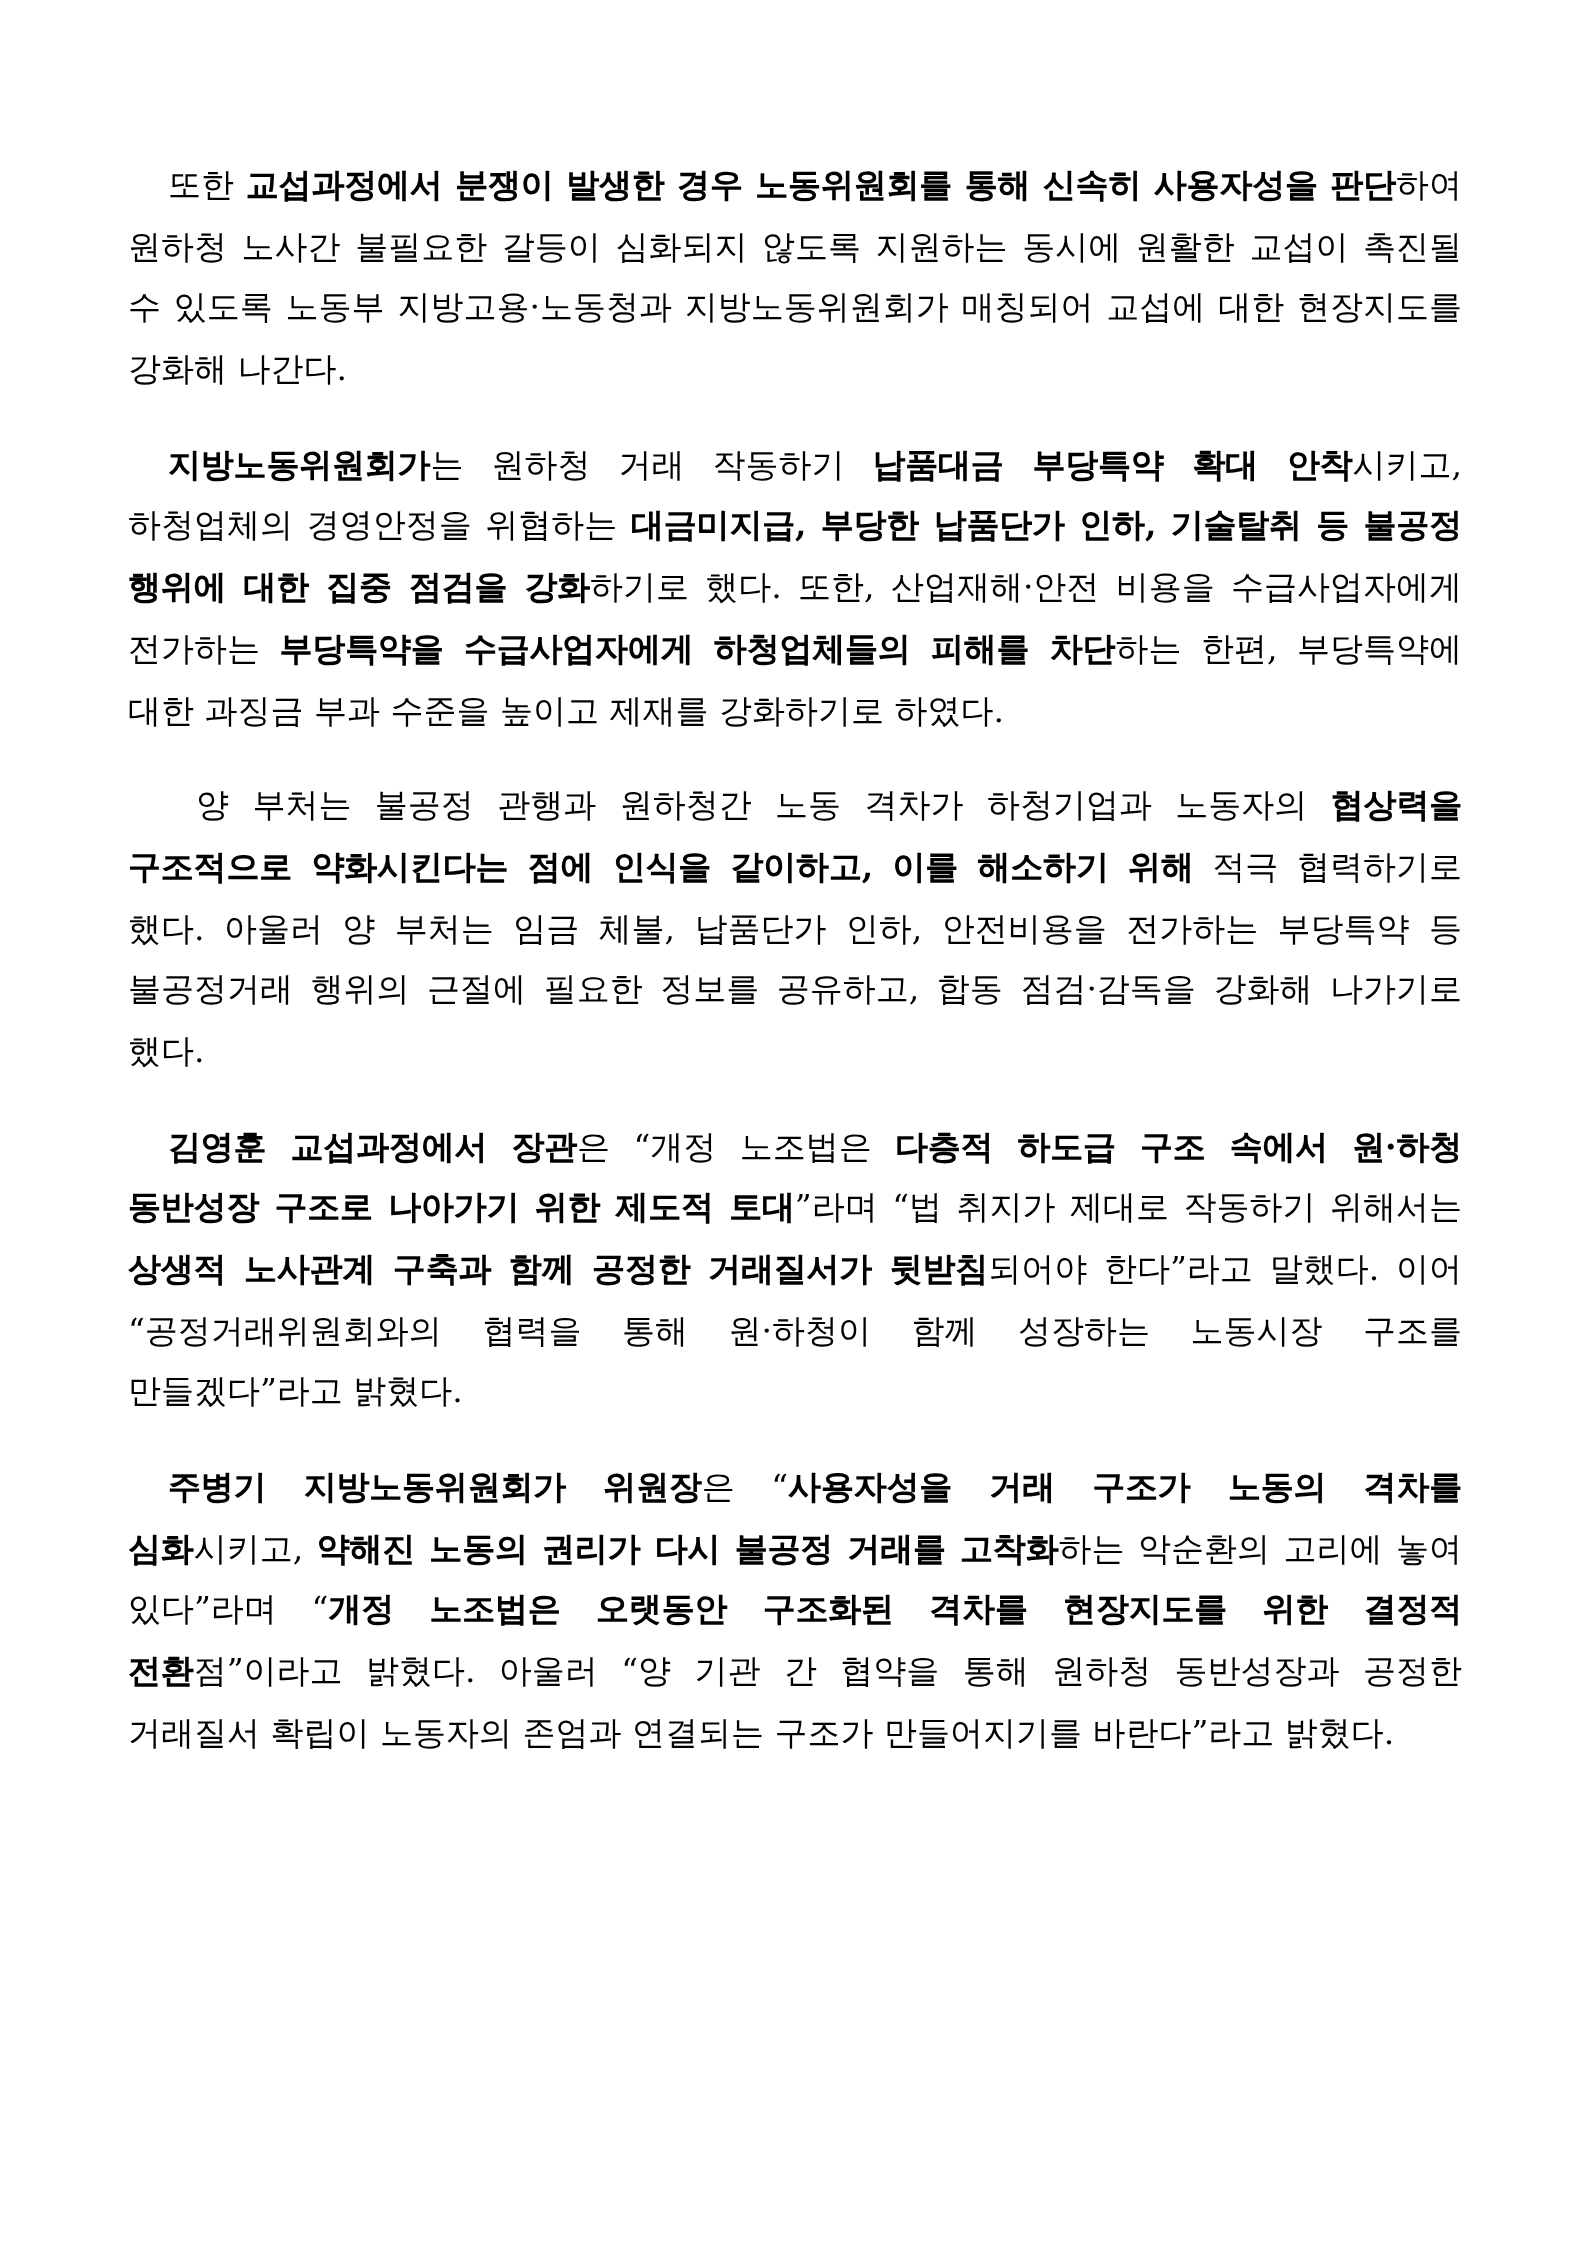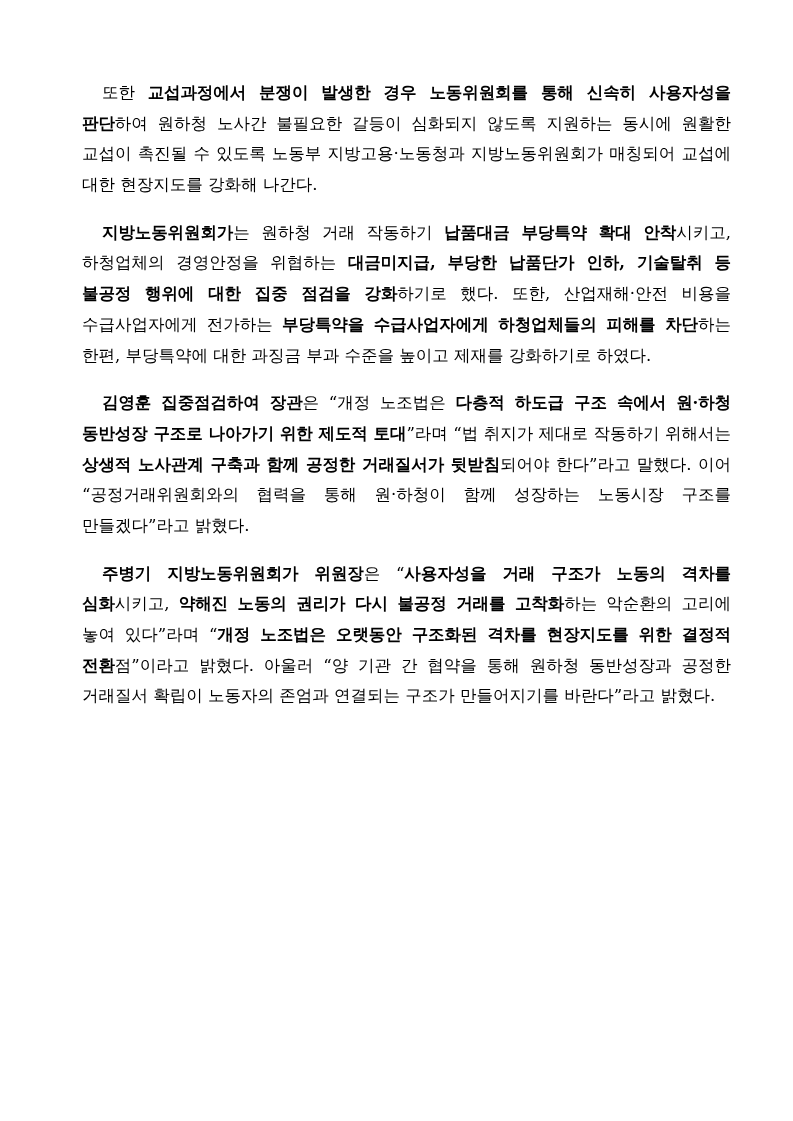--- a/index.html
+++ b/index.html
@@ -11,21 +11,21 @@
     width: 793px;
     height: 1121px;
     font-family: "DejaVu Serif", "Liberation Serif", serif;
     color: #000000;
   }
   .page {
     position: relative;
     width: 793px;
     height: 1121px;
     box-sizing: border-box;
-    padding: 78px 62px 60px 82px;
+    padding: 78px 62px 60px 64px;
     background: #ffffff;
   }
   .doc-body {
     font-size: 16.5px;
     line-height: 1.86;
     text-align: justify;
     text-justify: inter-character;
     word-break: keep-all;
   }
   p.para {
@@ -55,23 +55,26 @@
   <div class="doc-body">
 
     <p class="para">
       <span class="ind"></span><span><span>또한 </span><b class="bold">교섭과정에서 분쟁이 발생한 경우 노동위원회를 통해 신속히 사용자성을 판단</b><span>하여 원하청 노사간 불필요한 갈등이 심화되지 않도록 지원하는 동시에 원활한 교섭이 촉진될 수 있도록 노동부 지방고용·노동청과 지방노동위원회가 매칭되어 교섭에 대한 현장지도를 강화해 나간다.</span></span>
     </p>
 
     <p class="para">
       <span class="ind"></span><span><b class="bold">지방노동위원회가</b><span>는 원하청 거래 작동하기 </span><b class="bold">납품대금 부당특약 확대 안착</b><span>시키고, 하청업체의 경영안정을 위협하는 </span><b class="bold">대금미지급, 부당한 납품단가 인하, 기술탈취 등 불공정 행위에 대한 집중 점검을 강화</b><span>하기로 했다. 또한, 산업재해·안전 비용을 수급사업자에게 전가하는 </span><b class="bold">부당특약을 수급사업자에게 하청업체들의 피해를 차단</b><span>하는 한편, 부당특약에 대한 과징금 부과 수준을 높이고 제재를 강화하기로 하였다.</span></span>
     </p>
 
+    <p class="para">
+      <span class="ind-wide"></span><span><span>양 부처는 불공정 관행과 원하청간 노동 격차가 하청기업과 노동자의 </span><b class="bold">협상력을 구조적으로 약화시킨다는 점에 인식을 같이하고, 이를 해소하기 위해</b><span> 적극 협력하기로 했다. 아울러 양 부처는 임금 체불, 납품단가 인하, 안전비용을 전가하는 부당특약 등 불공정거래 행위의 근절에 필요한 정보를 공유하고, 합동 점검·감독을 강화해 나가기로 했다.</span></span>
+    </p>
 
     <p class="para">
-      <span class="ind"></span><span><b class="bold">김영훈 집중점검하여 장관</b><span>은 “개정 노조법은 </span><b class="bold">다층적 하도급 구조 속에서 원·하청 동반성장 구조로 나아가기 위한 제도적 토대</b><span>”라며 “법 취지가 제대로 작동하기 위해서는 </span><b class="bold">상생적 노사관계 구축과 함께 공정한 거래질서가 뒷받침</b><span>되어야 한다”라고 말했다. 이어 “공정거래위원회와의 협력을 통해 원·하청이 함께 성장하는 노동시장 구조를 만들겠다”라고 밝혔다.</span></span>
+      <span class="ind"></span><span><b class="bold">김영훈 교섭과정에서 장관</b><span>은 “개정 노조법은 </span><b class="bold">다층적 하도급 구조 속에서 원·하청 동반성장 구조로 나아가기 위한 제도적 토대</b><span>”라며 “법 취지가 제대로 작동하기 위해서는 </span><b class="bold">상생적 노사관계 구축과 함께 공정한 거래질서가 뒷받침</b><span>되어야 한다”라고 말했다. 이어 “공정거래위원회와의 협력을 통해 원·하청이 함께 성장하는 노동시장 구조를 만들겠다”라고 밝혔다.</span></span>
     </p>
 
     <p class="para">
       <span class="ind"></span><span><b class="bold">주병기 지방노동위원회가 위원장</b><span>은 “</span><b class="bold">사용자성을 거래 구조가 노동의 격차를 심화</b><span>시키고, </span><b class="bold">약해진 노동의 권리가 다시 불공정 거래를 고착화</b><span>하는 악순환의 고리에 놓여 있다”라며 “</span><b class="bold">개정 노조법은 오랫동안 구조화된 격차를 현장지도를 위한 결정적 전환</b><span>점”이라고 밝혔다. 아울러 “양 기관 간 협약을 통해 원하청 동반성장과 공정한 거래질서 확립이 노동자의 존엄과 연결되는 구조가 만들어지기를 바란다”라고 밝혔다.</span></span>
     </p>
 
   </div>
 </div>
 
 </body></html>

